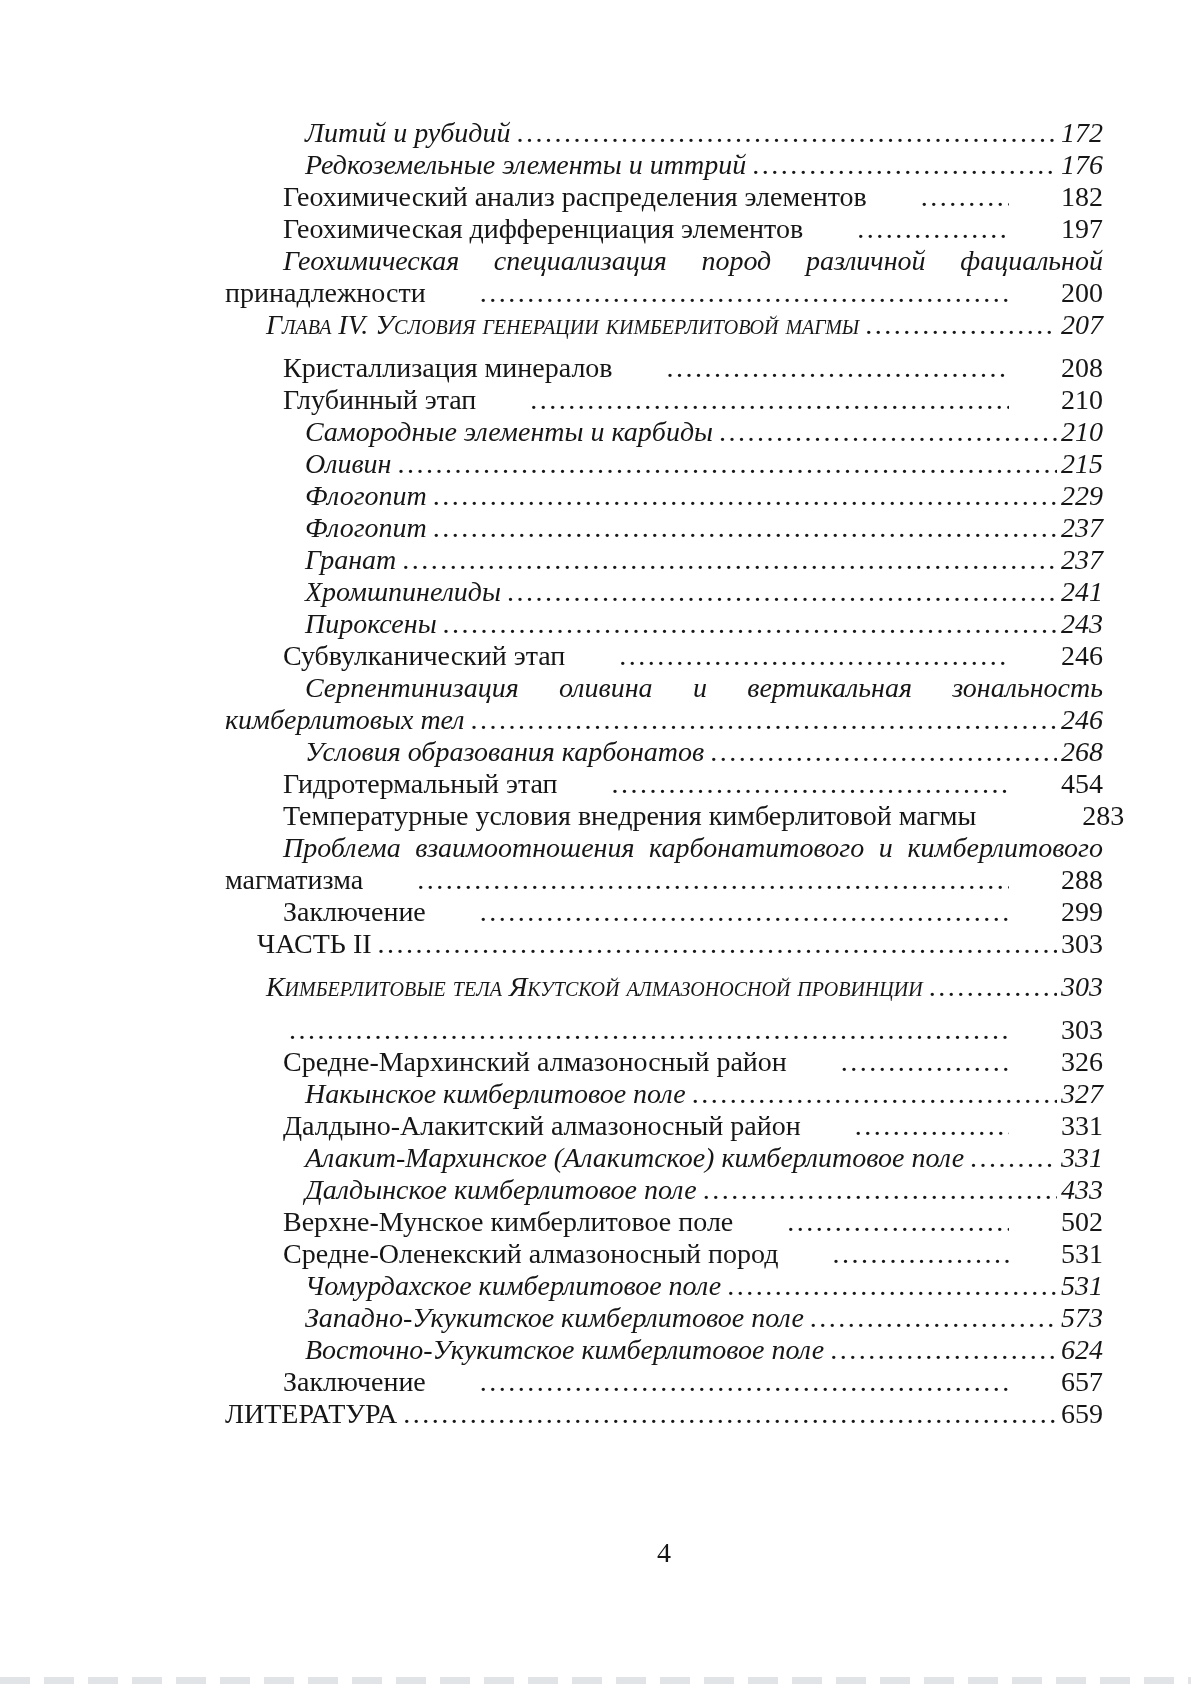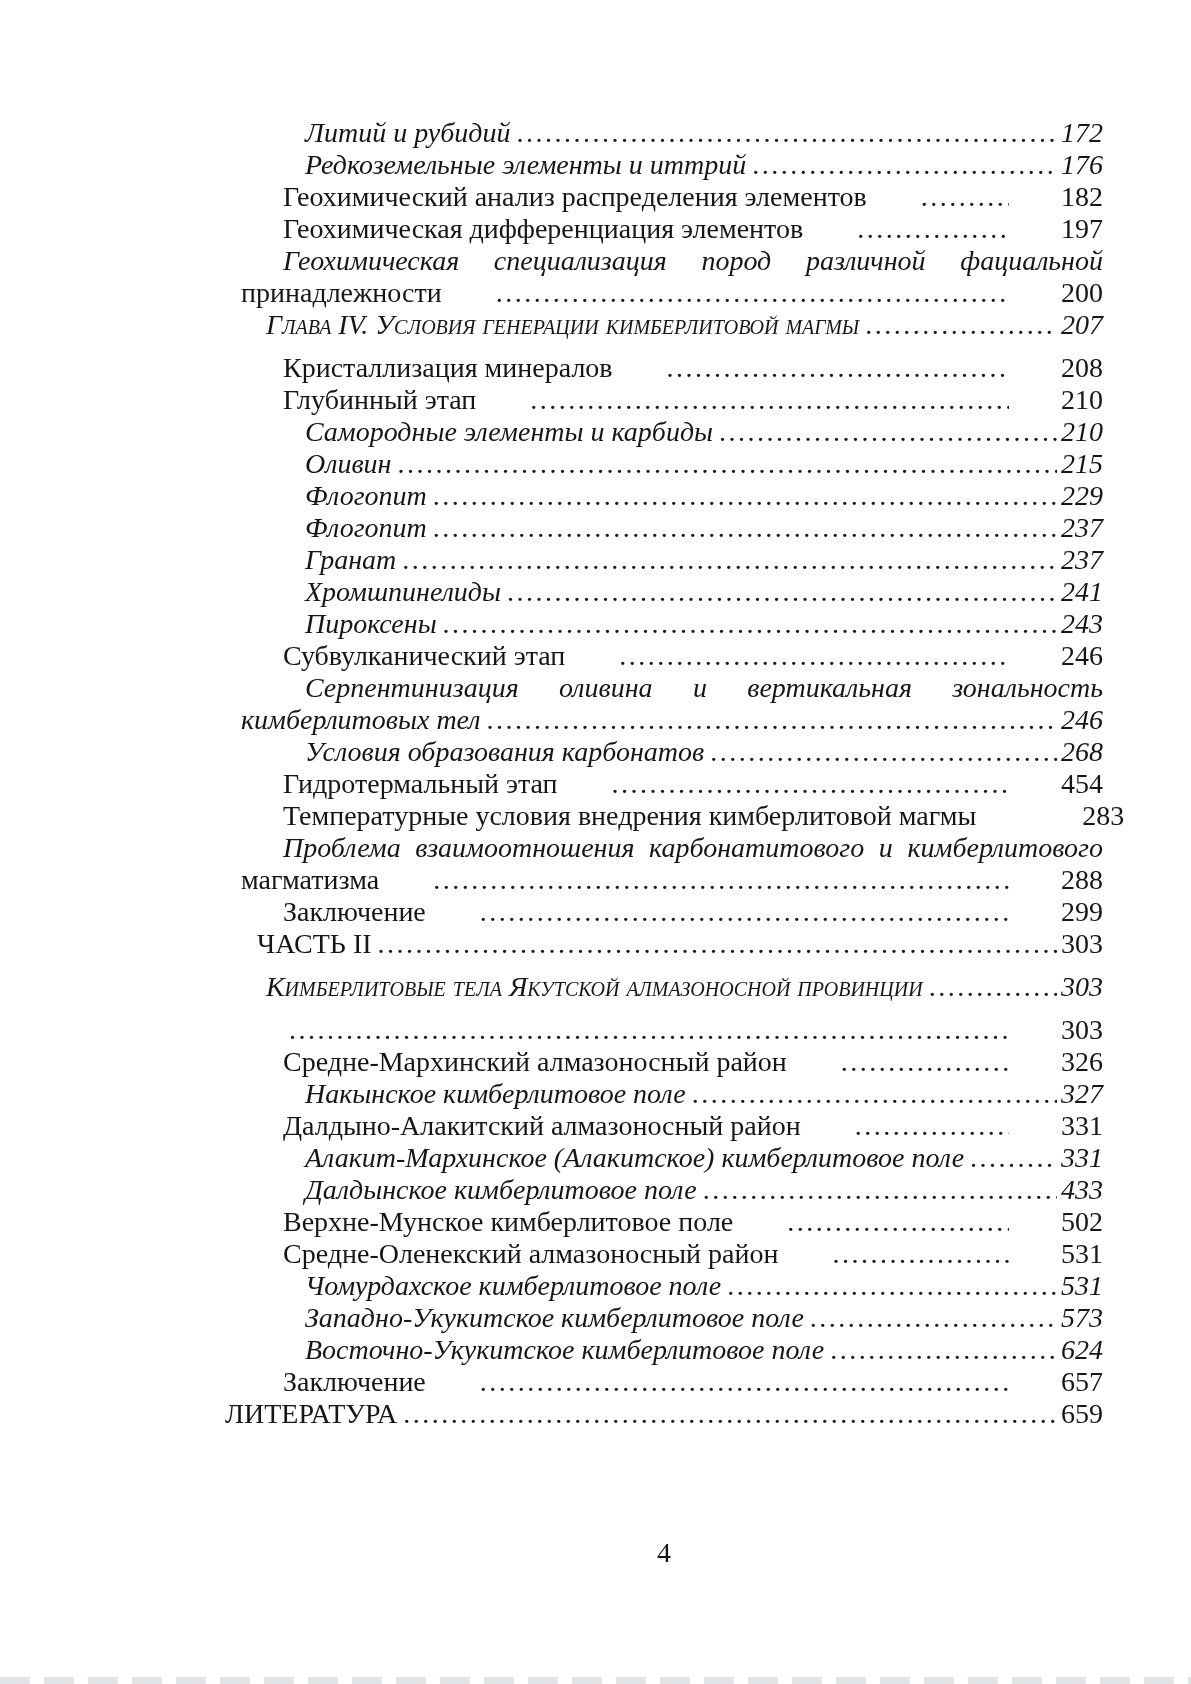--- a/index.html
+++ b/index.html
@@ -33,21 +33,21 @@
     text-align: justify;
     text-align-last: justify;
     font-style: italic;
   }
   
   .v-chapter    { padding-left: 41px; font-variant: small-caps; font-style: italic; }
   .v-part       { padding-left: 32px; }
   .v-literature { padding-left: 0px; }
   .v-level1     { padding-left: 58px; gap: 48px; }
   .v-level2     { padding-left: 80px; font-style: italic; }
-  .cont { padding-left: 0 !important; margin-left: 16px; }
+  .cont { padding-left: 0 !important; }
   .sb { margin-top: 11px; }
   .sa { margin-bottom: 11px; }
   .t { flex: 0 1 auto; white-space: nowrap; }
   .dots {
     flex: 1 1 auto;
     overflow: hidden;
     white-space: nowrap;
     margin: 0 4px 0 6px;
     font-style: normal;
     font-variant: normal;
@@ -230,21 +230,21 @@
         <span class="t">Далдынское кимберлитовое поле</span>
         <span class="dots"></span>
         <span class="pg">433</span>
       </div>
       <div class="toc-row v-level1">
         <span class="t">Верхне-Мунское кимберлитовое поле</span>
         <span class="dots"></span>
         <span class="pg">502</span>
       </div>
       <div class="toc-row v-level1">
-        <span class="t">Средне-Оленекский алмазоносный район</span>
+        <span class="t">Средне-Оленекский алмазоносный пород</span>
         <span class="dots"></span>
         <span class="pg">531</span>
       </div>
       <div class="toc-row v-level2">
         <span class="t">Чомурдахское кимберлитовое поле</span>
         <span class="dots"></span>
         <span class="pg">531</span>
       </div>
       <div class="toc-row v-level2">
         <span class="t">Западно-Укукитское кимберлитовое поле</span>

